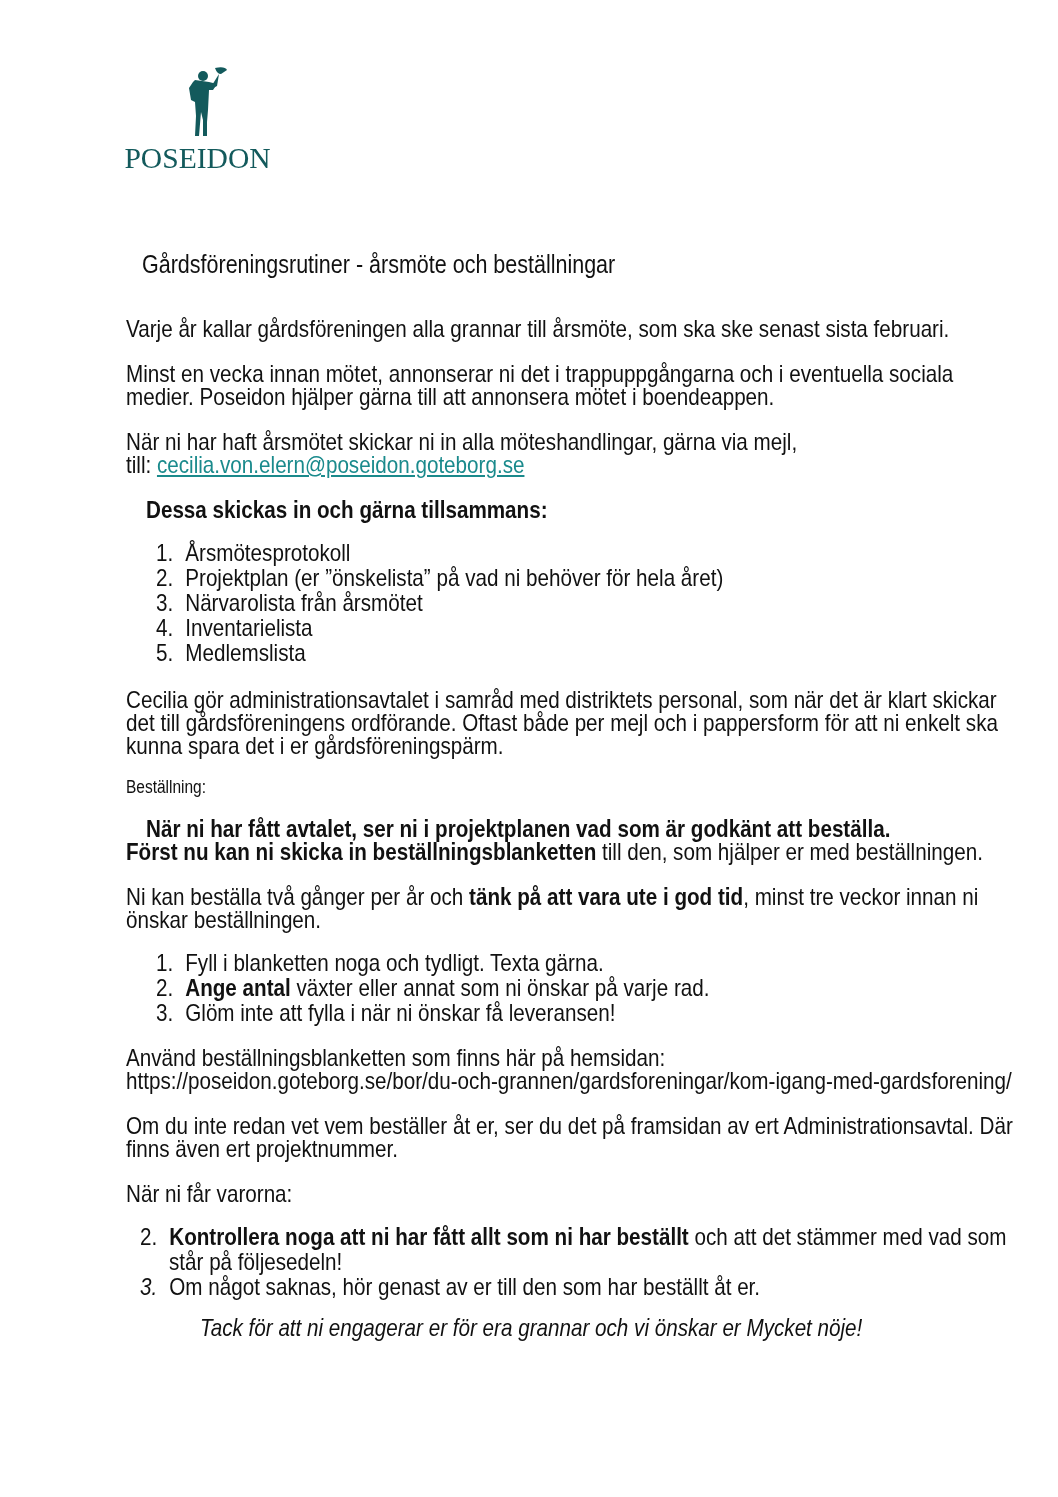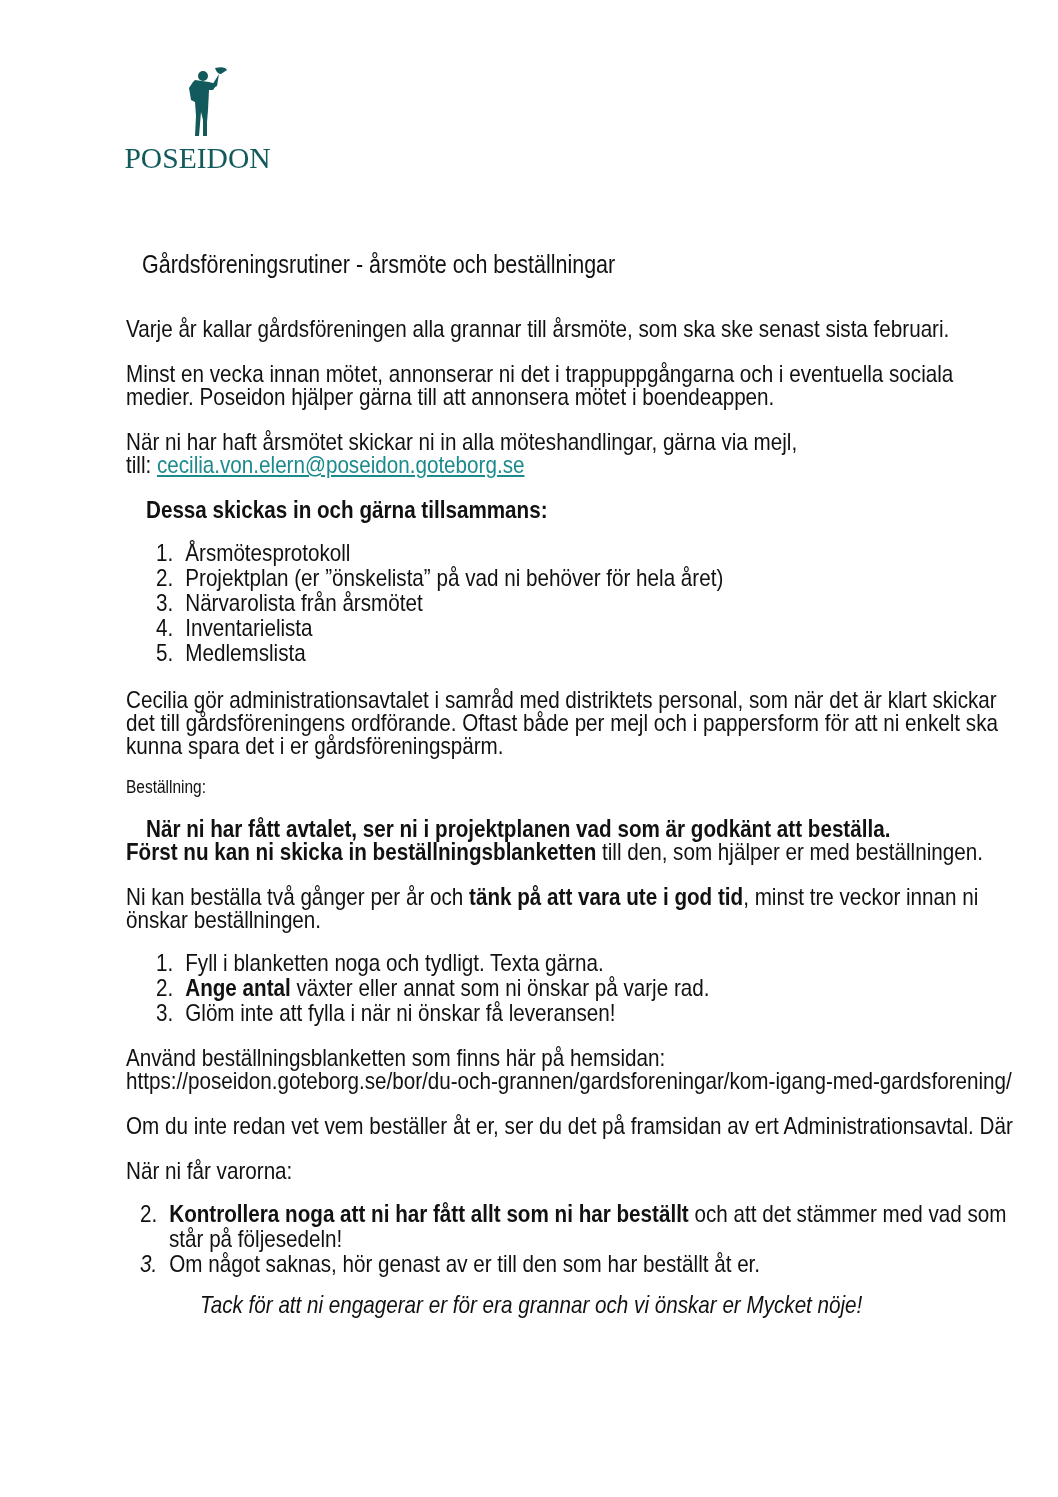--- a/index.html
+++ b/index.html
@@ -69,20 +69,21 @@
   <div class="ol">
     <div class="line" style="height:25px"><span class="c"><span class="num">1.</span><span>Fyll i blanketten noga och tydligt. Texta gärna.</span></span></div>
     <div class="line" style="height:25px"><span class="c"><span class="num">2.</span><b>Ange antal</b><span> växter eller annat som ni önskar på varje rad.</span></span></div>
     <div class="line" style="height:25px"><span class="c"><span class="num">3.</span><span>Glöm inte att fylla i när ni önskar få leveransen!</span></span></div>
   </div>
   <div style="height:20px"></div>
   <div class="line"><span class="c">Använd beställningsblanketten som finns här på hemsidan:</span></div>
   <div class="line"><span class="c">https://poseidon.goteborg.se/bor/du-och-grannen/gardsforeningar/kom-igang-med-gardsforening/</span></div>
   <div style="height:22px"></div>
   <div class="line"><span class="c">Om du inte redan vet vem beställer åt er, ser du det på framsidan av ert Administrationsavtal. Där</span></div>
+  <div class="line"><span class="c">finns även ert projektnummer.</span></div>
   <div style="height:22px"></div>
   <div class="line"><span class="c">När ni får varorna:</span></div>
   <div style="height:20px"></div>
   <div style="padding-left:14px">
     <div class="line" style="height:25px"><span class="c"><span class="num" style="display:inline-block;width:34px">2.</span><b>Kontrollera noga att ni har fått allt som ni har beställt</b><span> och att det stämmer med vad som</span></span></div>
     <div class="line" style="height:25px;padding-left:29px"><span class="c">står på följesedeln!</span></div>
     <div class="line" style="height:25px"><span class="c"><span class="num ital" style="display:inline-block;width:34px">3.</span><span>Om något saknas, hör genast av er till den som har beställt åt er.</span></span></div>
   </div>
   <div style="height:16px"></div>
   <div class="line ital" style="padding-left:74px"><span class="c">Tack för att ni engagerar er för era grannar och vi önskar er Mycket nöje!</span></div>

